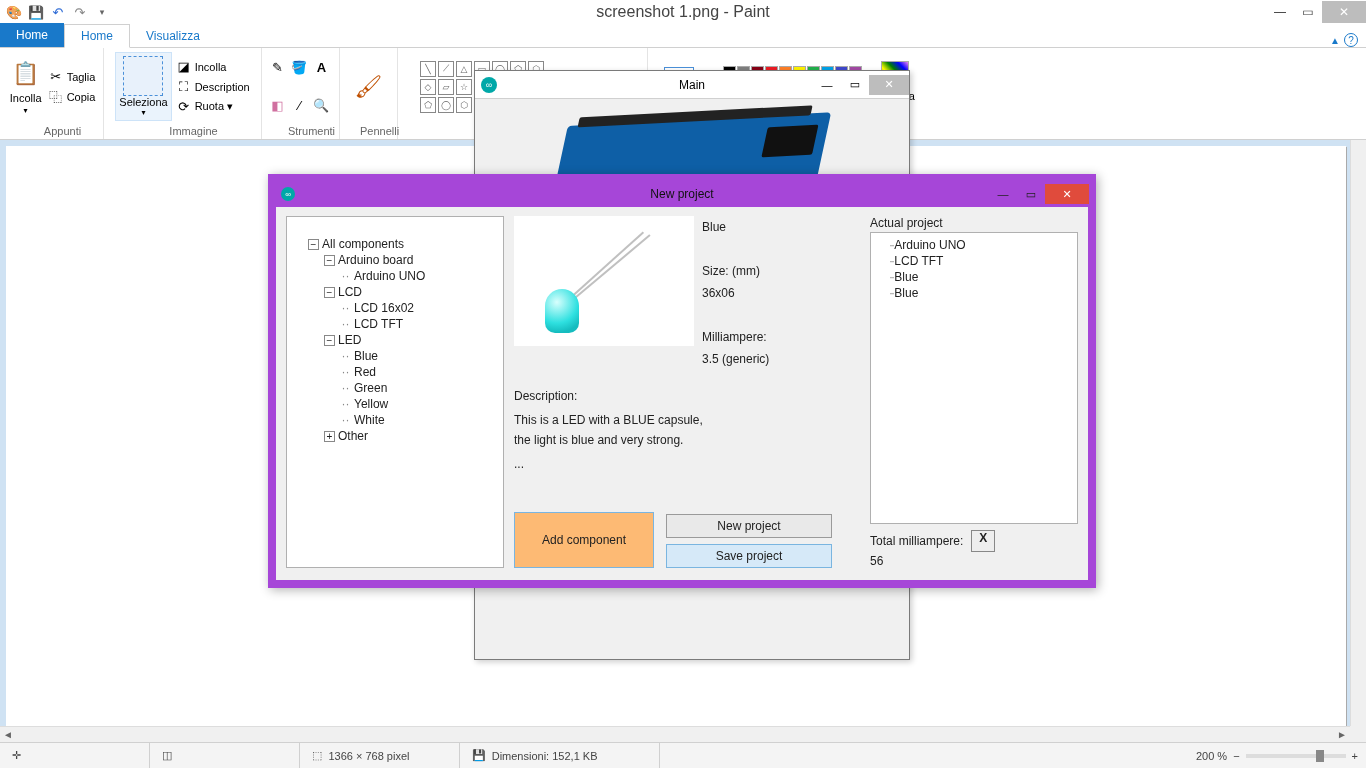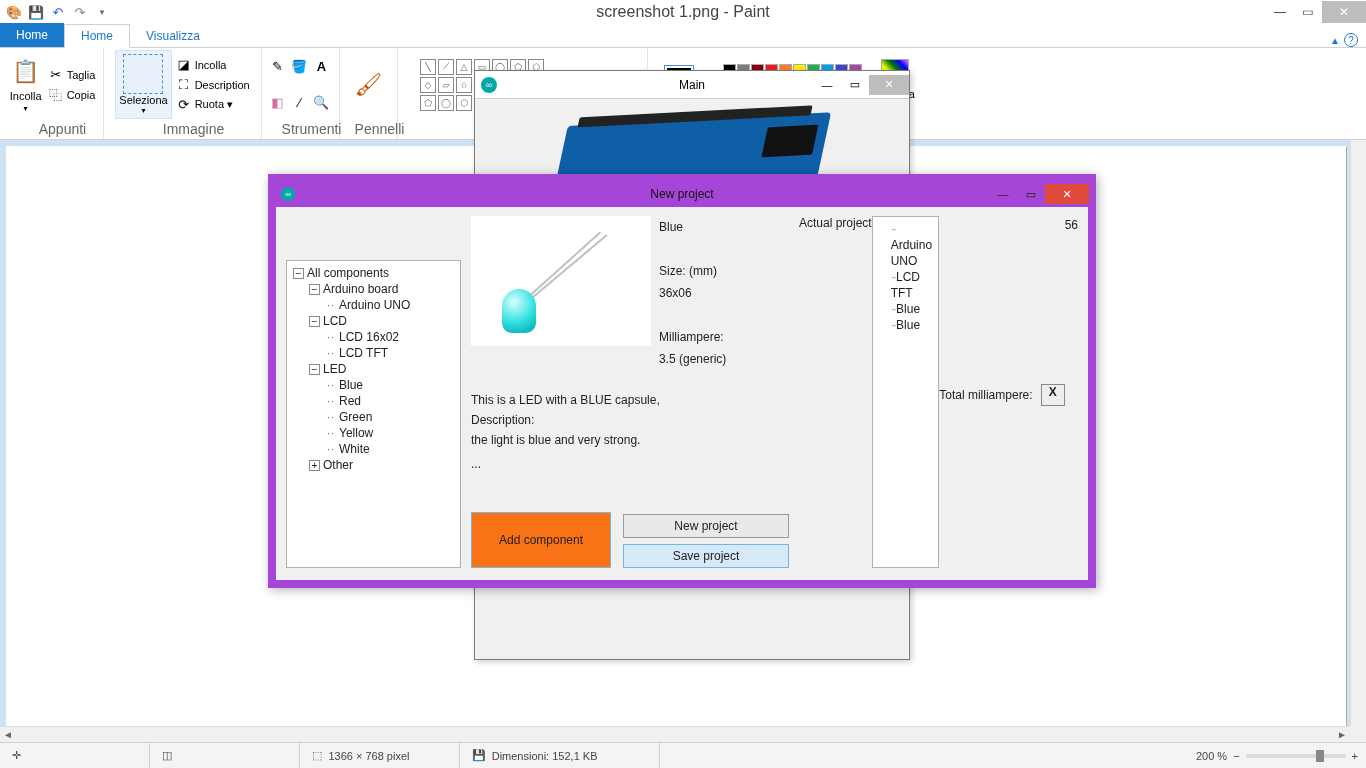--- a/index.html
+++ b/index.html
@@ -17,21 +17,21 @@
 
 .paint-tabs { height: 24px; display: flex; align-items: flex-end; border-bottom: 1px solid #d0d0d0; font-size: 12px; position: relative; }
 .paint-tabs .file-tab { background: #1979ca; color: #fff; padding: 4px 16px; height: 24px; display: flex; align-items: center; }
 .paint-tabs .tab { padding: 4px 16px; color: #1979ca; }
 .paint-tabs .tab.active { border: 1px solid #d0d0d0; border-bottom: 1px solid #fff; position: relative; top: 1px; background: #fff; }
 .paint-tabs .help { margin-left: auto; padding-right: 8px; color: #1979ca; display:flex; gap:4px; align-items:center;}
 
 
 .paint-ribbon { height: 92px; background: #fff; border-bottom: 1px solid #d0d0d0; display: flex; font-size: 11px; }
 .rgroup { border-right: 1px solid #e4e4e4; padding: 2px 6px; display: flex; flex-direction: column; align-items: center; justify-content: flex-end; }
-.rgroup-label { color: #666; font-size: 14px; margin-top: 2px; margin-left: 22px; }
+.rgroup-label { color: #666; font-size: 11px; margin-top: 2px; margin-left: 22px; }
 .rgroup-body { flex: 1; display: flex; align-items: center; gap: 4px; }
 .rbtn { display: flex; flex-direction: column; align-items: center; font-size: 11px; gap: 2px; padding: 2px; }
 .ricon { width: 32px; height: 32px; display: flex; align-items: center; justify-content: center; font-size: 22px; }
 .ricon-sm { width: 16px; height: 16px; display:inline-flex; align-items:center; justify-content:center; font-size:13px;}
 .rline { display: flex; align-items: center; gap: 3px; height: 18px; font-size: 11px; white-space: nowrap; }
 .select-box { width: 40px; height: 40px; border: 1px dashed #4a90d9; background: #e8f1fb; }
 .sel-wrap { border:1px solid #cde3f8; background:#eaf3fc; padding:3px; display:flex; flex-direction:column; align-items:center;}
 
 
 .shapes-grid { display: grid; grid-template-columns: repeat(7, 16px); grid-auto-rows:16px; gap: 2px; }
@@ -79,45 +79,45 @@
 .np-win { position: absolute; left: 268px; top: 174px; width: 828px; height: 414px; background: #f0f0f0; border: 8px solid #a646d8; box-shadow: 2px 2px 10px rgba(0,0,0,.3); }
 .np-win .titlebar { height: 26px; background: #a646d8; display: flex; align-items: center; font-size: 12px; color: #111; position: relative; margin:-1px;}
 .np-win .titlebar .ico { width: 14px; height: 14px; background: #00a8a8; border-radius: 50%; margin: 0 6px; font-size:8px;color:#fff;display:flex;align-items:center;justify-content:center;}
 .np-win .titlebar .ttl { position: absolute; left: 50%; transform: translateX(-50%); color: #111; }
 .np-win .titlebar .ctrls { margin-left: auto; display: flex; }
 .np-win .titlebar .ctrls div { width: 28px; height: 20px; display: flex; align-items: center; justify-content: center; font-size: 11px; color: #222; }
 .np-win .titlebar .ctrls .x { background: #e04b3c; color: #fff; width: 44px; }
 .np-body { display: flex; height: calc(100% - 26px); padding: 10px; gap: 10px; font-size: 12px; color: #222; }
 
 
-.tree-panel { width: 175px; border: 1px solid #b0b0b0; background: #fff; padding: 4px; overflow: auto; margin-top: 44px; }
+.tree-panel { width: 218px; border: 1px solid #b0b0b0; background: #fff; padding: 19px; overflow: auto; }
 .tree ul { list-style: none; padding-left: 16px; }
 .tree li { line-height: 16px; white-space: nowrap; position: relative; }
 .tree .exp { display: inline-block; width: 11px; height: 11px; border: 1px solid #888; text-align: center; line-height: 9px; font-size: 10px; margin-right: 3px; background: #fff; vertical-align: middle; }
 .tree .dot { display:inline-block; width:11px; margin-right:3px; text-align:center; color:#888;}
 
 
 .detail-panel { width: 318px; display: flex; flex-direction: column; }
 .detail-top { display: flex; gap: 8px; }
 .led-img { width: 180px; height: 130px; background: #fff; border: 1px solid #fff; position: relative; }
 
 .led-bulb { position:absolute; left:30px; bottom:12px; width:34px; height:44px; background: radial-gradient(circle at 35% 30%, #d8fffd, #2ee0e0 55%, #15bcbf 80%); border-radius: 17px 17px 10px 10px; }
 .led-leg { position:absolute; background:#c0c0c0; width:2px; height:110px; transform-origin: bottom left;}
 .led-leg.l1 { left:46px; bottom:40px; transform: rotate(48deg);}
 .led-leg.l2 { left:50px; bottom:40px; transform: rotate(50deg);}
 .detail-fields { flex:1; line-height:22px; }
 .desc { margin-top: 16px; line-height: 20px; }
 .btn { border: 1px solid #9a9a9a; background: #e9e9e9; padding: 4px 0; text-align: center; font-size: 12px; cursor: default; }
 .btn.blue { background: #d6e9f8; border-color: #7ab5e0; }
-.btn.big { border-color:#7ab5e0; background:#f97316; height:56px; display:flex;align-items:center;justify-content:center; width:140px;}
+.btn.big { border-color:#7ab5e0; background:#fdba74; height:56px; display:flex;align-items:center;justify-content:center; width:140px;}
 .btn-col { display:flex; flex-direction:column; gap:6px; margin-top:auto;}
 .btn-row { display:flex; gap:12px; align-items:flex-end; margin-top:auto;}
 
 
-.proj-panel { flex: 1; display:flex; flex-direction:row; }
+.proj-panel { flex: 1; display:flex; flex-direction:column;margin-left:28px; }
 .proj-box { border:1px solid #b0b0b0; background:#fff; flex:1; padding:4px;}
 .proj-box ul { list-style:none; padding-left:14px;}
 .proj-box li { line-height:16px; }
 .proj-box li::before{content:"·· "; color:#888; letter-spacing:-2px;}
 .total-row { display:flex; align-items:center; gap:8px; margin-top:6px;}
 .total-row .xbtn { border:1px solid #888; background:#eee; width:24px; height:22px; font-weight:bold; text-align:center;}
 </style>
 </head>
 <body>
 
@@ -384,22 +384,22 @@
         </div>
         <div class="detail-fields">
           <div>Blue</div><br>
           <div>Size: (mm)</div>
           <div>36x06</div><br>
           <div>Milliampere:</div>
           <div>3.5 (generic)</div>
         </div>
       </div>
       <div class="desc">
+        <div>Description:</div>
         <div style="margin-top:4px">This is a LED with a BLUE capsule,</div>
-        <div>Description:</div>
         <div>the light is blue and very strong.</div>
         <div style="margin-top:4px">...</div>
       </div>
       <div class="btn-row">
         <div class="btn big">
             <span>Add component</span>
           </div>
         <div class="btn-col" style="flex:1">
           <div class="btn"><span>New project</span></div>
           <div class="btn blue"><span>Save project</span></div>

